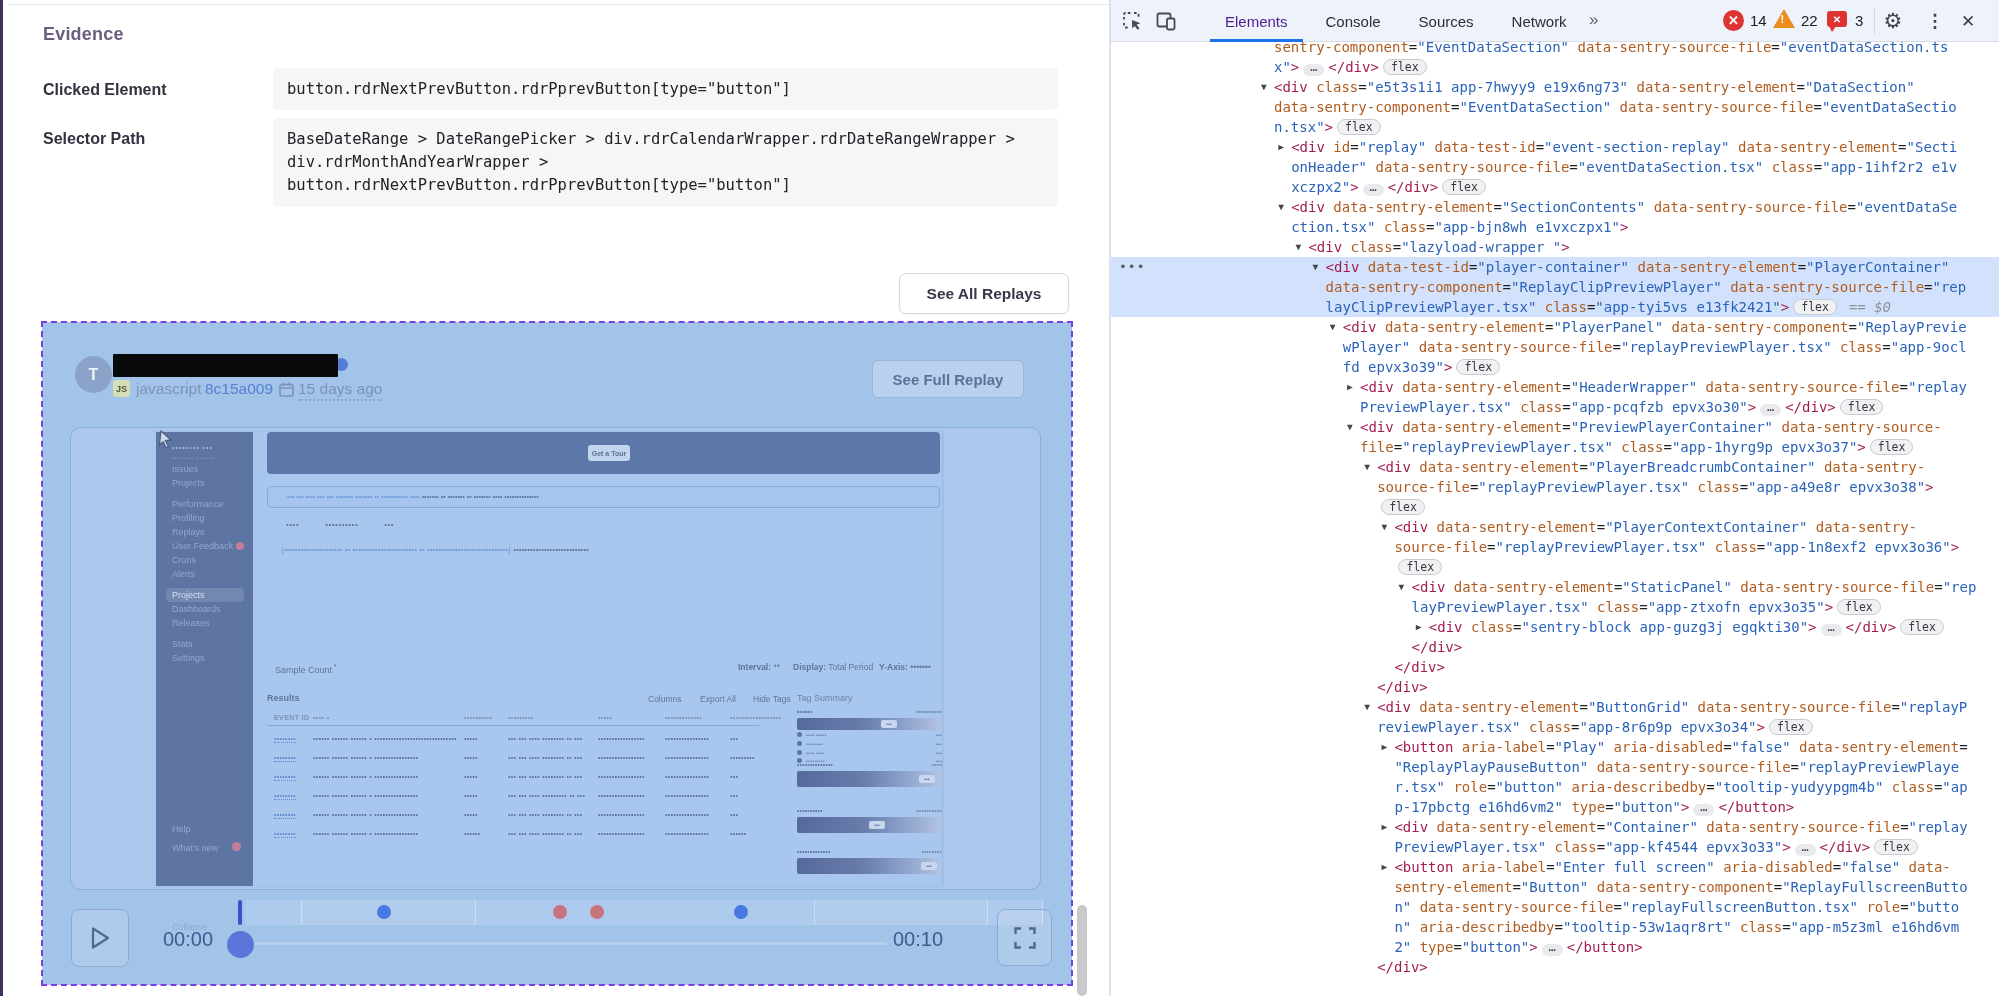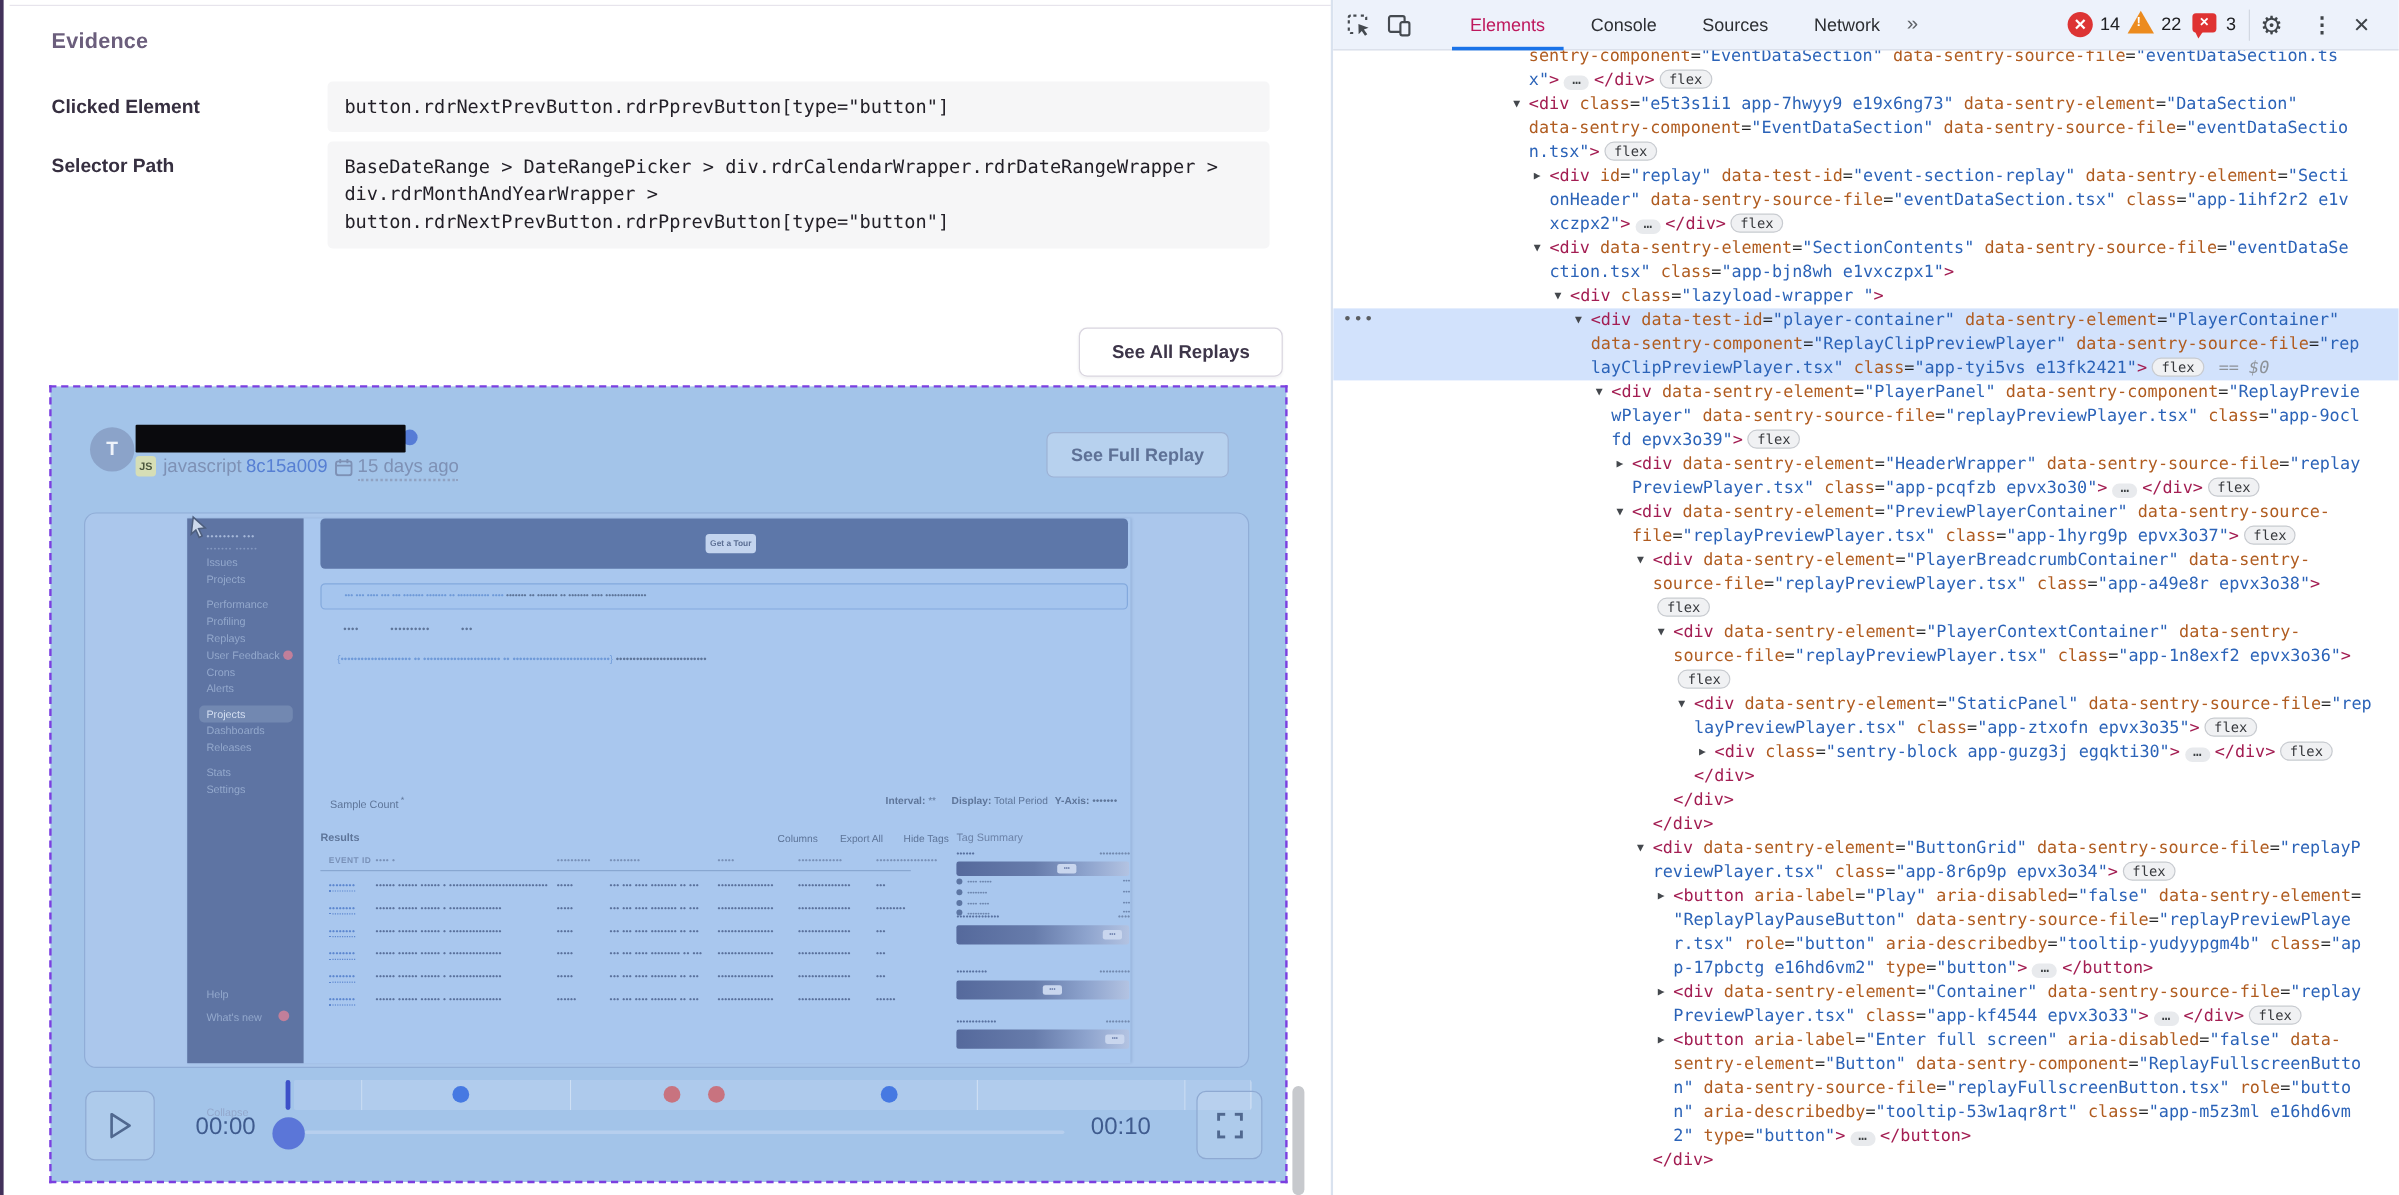--- a/index.html
+++ b/index.html
@@ -108,36 +108,36 @@
     display:flex; align-items:center; justify-content:center; cursor:pointer; }
   #play-btn { left:29px; top:587px; width:58px; height:58px; }
   #fullscreen-btn { left:955px; top:587px; width:55px; height:57px; }
   #ribbon { position:absolute; left:203px; top:578px; width:798px; height:25px; background:#b0cbee; border-radius:2px; overflow:hidden; }
   #ribbon .seg { position:absolute; top:0; height:25px; border-right:1px solid rgba(255,255,255,.38); }
   #position-marker { position:absolute; left:196px; top:578px; width:4px; height:25px; background:#3d50c8; border-radius:2px; }
   .timeline-dot { position:absolute; top:583px; width:14px; height:14px; border-radius:50%; }
   .timeline-dot.blue { background:#4679e2; }
   .timeline-dot.red { background:#c8737f; }
   #time-start { position:absolute; left:121px; top:606px; font-size:20px; color:#3f5b8e; }
-  #time-end { position:absolute; left:851px; top:606px; font-size:20px; color:#3f5b8e;margin-left:16px; }
+  #time-end { position:absolute; left:851px; top:606px; font-size:20px; color:#3f5b8e; }
   #scrub-track { position:absolute; left:212px; top:620px; width:633px; height:3px; background:#b7cfee; border-radius:2px; }
   #scrub-handle { position:absolute; left:185px; top:609px; width:27px; height:27px; border-radius:50%; background:#5b76d8; }
 
   #left-scrollbar { position:absolute; left:1077px; top:905px; width:10px; height:91px; border-radius:5px; background:#c7c9cd; }
 
   
   #divider { position:absolute; left:1109px; top:0; width:2px; height:996px; background:#d9e2ef; }
 
   
   #devtools { position:absolute; left:1111px; top:0; width:888px; height:996px; background:#fff; }
   #dt-toolbar { position:absolute; left:0; top:0; width:888px; height:42px; background:#edf2fb; border-bottom:1px solid #d8dde6; }
   .dt-icon-btn { position:absolute; top:9px; width:24px; height:24px; display:flex; align-items:center; justify-content:center; cursor:pointer; }
   #dt-tabs { position:absolute; left:95px; top:0; height:42px; display:flex; }
   .dt-tab { position:relative; height:42px; padding:0 19px; display:flex; align-items:center; font-size:15px; color:#2d2f33; cursor:pointer; }
-  .dt-tab.active { color:#be185d; }
+  .dt-tab.active { color:#4c1d95; }
   .dt-tab.active::after { content:""; position:absolute; left:4px; right:4px; bottom:0; height:3px; background:#1a73e8; }
   #dt-more { position:absolute; left:478px; top:10px; font-size:17px; color:#5f6368; cursor:pointer; letter-spacing:-2px; }
   .dt-count { position:absolute; top:12px; font-size:15px; color:#202124; }
   .err-icon { position:absolute; top:10px; width:21px; height:21px; border-radius:50%; background:#dd3434; color:#fff;
     font-size:13px; font-weight:700; display:flex; align-items:center; justify-content:center; }
   .warn-icon { position:absolute; top:9px; width:0; height:0; border-left:11px solid transparent; border-right:11px solid transparent; border-bottom:19px solid #ec8b1e; }
   .warn-icon span { position:absolute; left:-3.5px; top:4px; font-size:11px; font-weight:800; color:#fff; }
   .issue-icon { position:absolute; top:11px; width:20px; height:16px; background:#df3232; border-radius:3px; color:#fff; font-size:10px; font-weight:800;
     display:flex; align-items:center; justify-content:center; }
   .issue-icon::after { content:""; position:absolute; left:2px; bottom:-5px; border-left:3px solid transparent; border-right:4px solid transparent; border-top:6px solid #df3232; }

